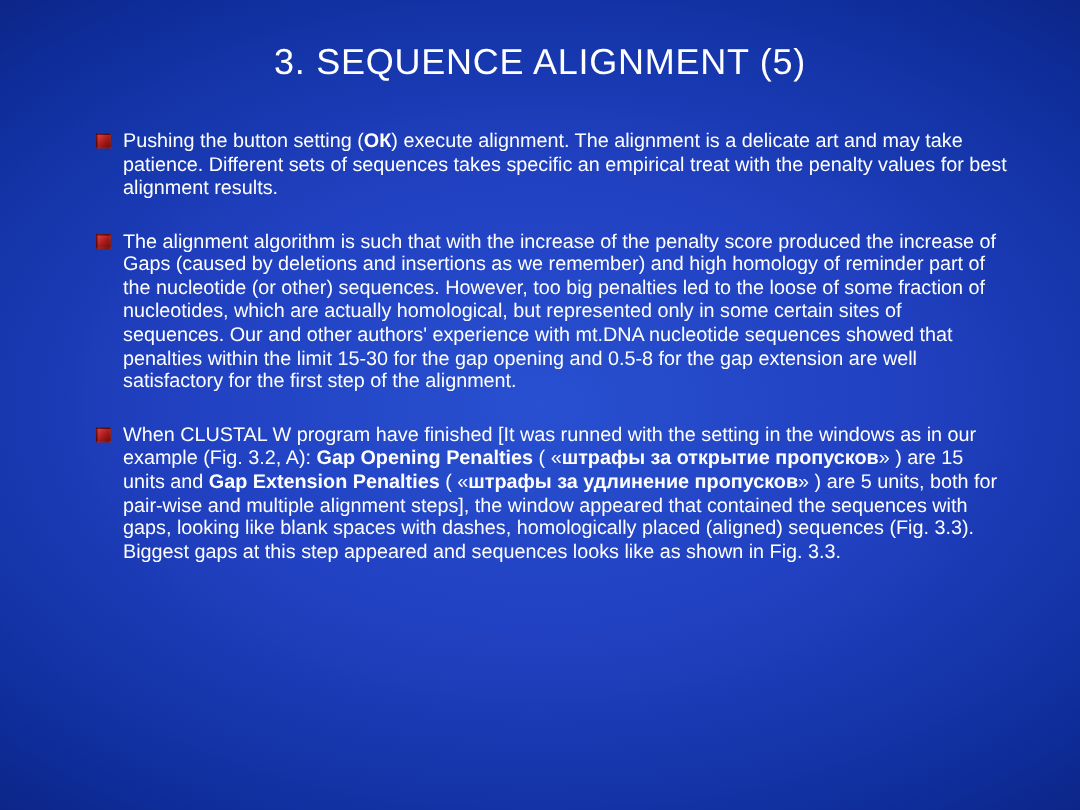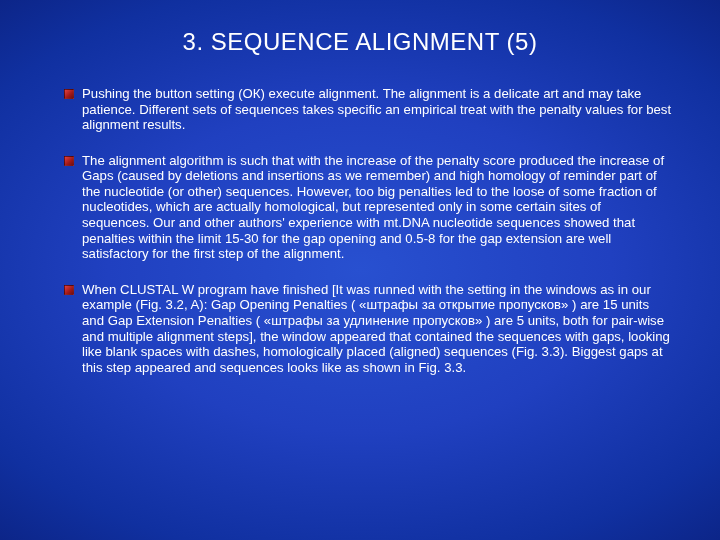--- a/index.html
+++ b/index.html
@@ -31,21 +31,21 @@
   .item::before {
     content: "";
     position: absolute;
     left: -18px;
     top: 3px;
     width: 8px;
     height: 8px;
     background: linear-gradient(135deg, #e04040 0%, #a01818 60%, #701010 100%);
     border: 0.5px solid rgba(0,0,0,0.3);
   }
-  .bold { font-weight: 400; }
+  .bold { font-weight: 700; }
 </style>
 </head>
 <body>
 
 <div class="title">3. SEQUENCE ALIGNMENT (5)</div>
 
 <div class="content">
 
   <div class="item">
     <span>Pushing the button setting (</span><span class="bold">ОК</span><span>) execute alignment. The alignment is a delicate art and may take patience. Different sets of sequences takes specific an empirical treat with the penalty values for best alignment results.</span>

